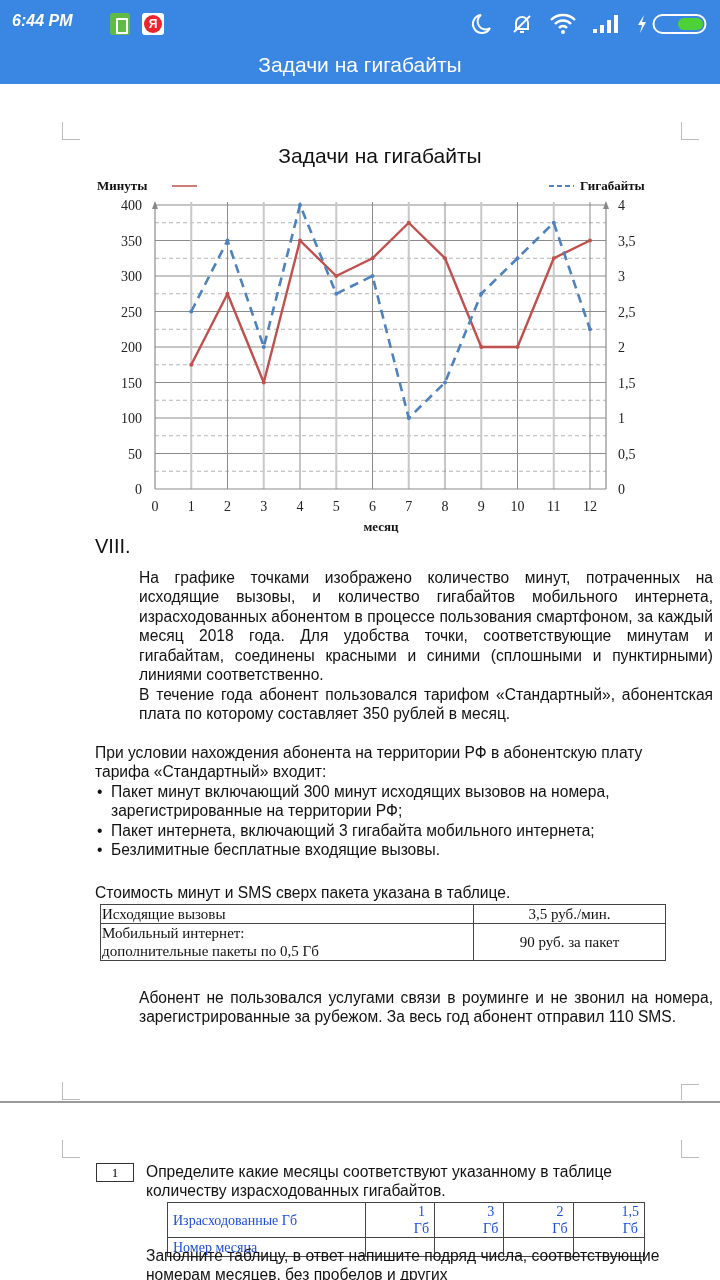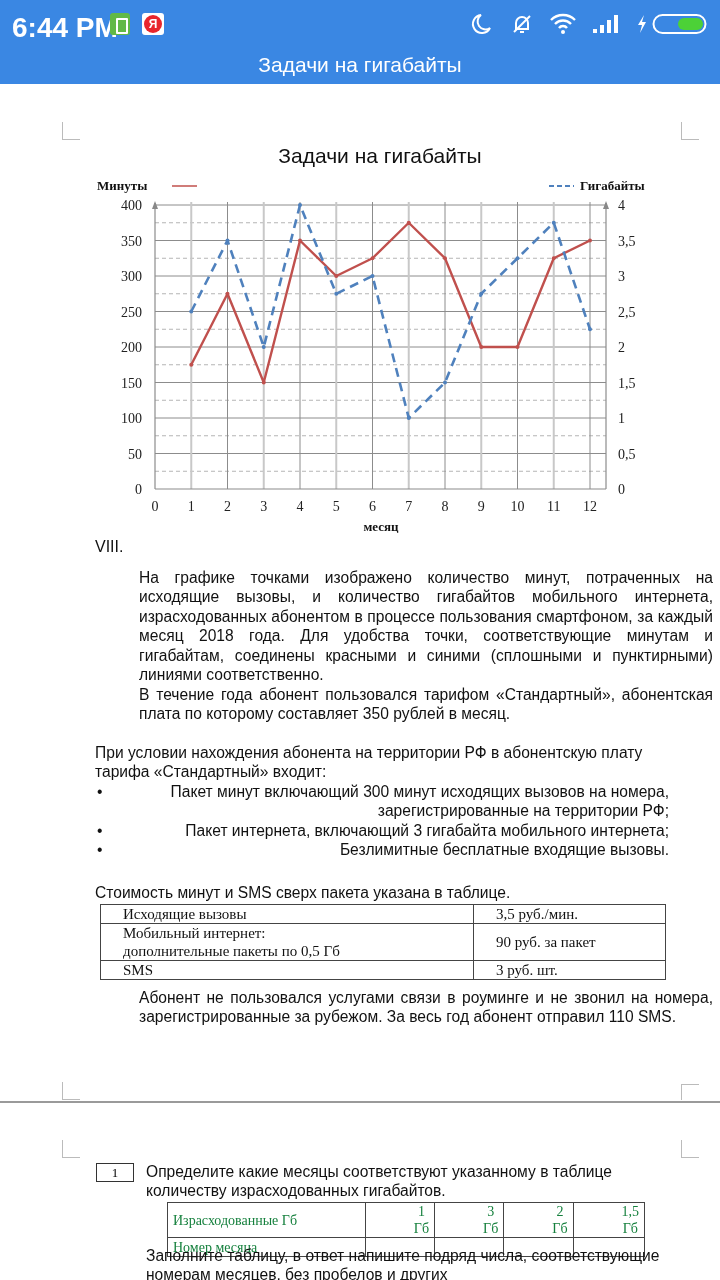--- a/index.html
+++ b/index.html
@@ -1,36 +1,36 @@
 <!DOCTYPE html>
 <html><head>
 <meta charset="utf-8">
 <style>
   * { box-sizing: border-box; margin: 0; padding: 0; }
   html, body { width: 720px; height: 1280px; overflow: hidden; background: #ffffff; font-family: "Liberation Sans", "DejaVu Sans", sans-serif; }
   .appbar { position: absolute; left: 0; top: 0; width: 720px; height: 84px; background: #3a87e3; color: #fff; }
   .status { position: absolute; left: 0; top: 0; width: 720px; height: 48px; }
-  .time { position: absolute; left: 12px; top: 12px; font-size: 28px; font-weight: bold; color: #fff; }
+  .time { position: absolute; left: 12px; top: 12px; font-size: 16px; font-weight: bold; color: #fff; font-style: italic; }
   .st-icon { position: absolute; top: 13px; }
   .appicon-batt { left: 110px; width: 20px; height: 22px; background: #61b946; border-radius: 3px; }
   .appicon-batt::after { content: ""; position: absolute; left: 6px; top: 5px; width: 8px; height: 12px; border: 2px solid #fff; border-radius: 1px; }
   .appicon-y { left: 142px; width: 22px; height: 22px; background: #fff; border-radius: 3px; }
   .appicon-y::after { content: "Я"; position: absolute; left: 2px; top: 2px; width: 18px; height: 18px; border-radius: 50%; background: #e8262d; color: #fff; font-size: 12px; line-height: 18px; text-align: center; font-weight: bold; }
   .title { position: absolute; left: 0; top: 53px; width: 720px; text-align: center; font-size: 21px; color: #fff; }
   .page-edge { position: absolute; background: #bbbbbb; }
   .doc-text { position: absolute; left: 95px; width: 574px; font-size: 15.6px; line-height: 19.4px; color: #111; }
   .justify { text-align: justify; margin-left: 44px; }
   .bullets { list-style: none; }
-  .bullets li { position: relative; padding-left: 16px; text-align: right; }
+  .bullets li { position: relative; padding-left: 16px; }
   .bullets li::before { content: "•"; position: absolute; left: 2px; }
   table.price { position: absolute; left: 100px; top: 904px; width: 566px; border-collapse: collapse; font-family: "Liberation Serif", "DejaVu Serif", serif; font-size: 15px; color: #111; }
-  table.price td { border: 1px solid #444; padding: 0 22px; line-height: 18px; }
-  table.price td.v { text-align: left; width: 192px; }
+  table.price td { border: 1px solid #444; padding: 0 1px; line-height: 18px; }
+  table.price td.v { text-align: center; width: 192px; }
   .qnum { position: absolute; left: 96px; top: 1163px; width: 38px; height: 19px; border: 1px solid #333; font-family: "Liberation Serif", serif; font-size: 13px; text-align: center; line-height: 17px; }
-  table.ans { position: absolute; left: 167px; top: 1202px; width: 478px; border-collapse: collapse; font-family: "Liberation Serif", "DejaVu Serif", serif; font-size: 14px; color: #15803d; }
+  table.ans { position: absolute; left: 167px; top: 1202px; width: 478px; border-collapse: collapse; font-family: "Liberation Serif", "DejaVu Serif", serif; font-size: 14px; color: #1d4ed8; }
   table.ans td { border: 1px solid #444; padding: 0 5px; height: 19px; line-height: 17px; }
   table.ans td.c { text-align: center; width: 68px; padding-left: 48px; }
   svg text { font-family: "Liberation Serif", "DejaVu Serif", serif; }
 </style>
 </head>
 <body>
 
 <div class="appbar">
   <div class="status">
     <span class="time">6:44 PM</span>
@@ -174,21 +174,21 @@
       <circle cx="408.75" cy="418" r="2" fill="#4f81bd"></circle>
       <circle cx="445" cy="382.5" r="2" fill="#4f81bd"></circle>
       <circle cx="481.25" cy="293.75" r="2" fill="#4f81bd"></circle>
       <circle cx="517.5" cy="258.25" r="2" fill="#4f81bd"></circle>
       <circle cx="553.75" cy="222.75" r="2" fill="#4f81bd"></circle>
       <circle cx="590" cy="329.25" r="2" fill="#4f81bd"></circle>
     </g>
   <text x="381" y="531" text-anchor="middle" font-size="13" font-weight="bold" fill="#111">месяц</text>
 </svg>
 
-<div class="doc-text" style="top:537px;font-size:16px">VIII.</div>
+<div class="doc-text" style="top:537px;font-size:20px">VIII.</div>
 <div class="doc-text justify" style="top:568px">На графике точками изображено количество минут, потраченных на исходящие вызовы, и количество гигабайтов мобильного интернета, израсходованных абонентом в процессе пользования смартфоном, за каждый месяц 2018 года. Для удобства точки, соответствующие минутам и гигабайтам, соединены красными и синими (сплошными и пунктирными) линиями соответственно.</div>
 <div class="doc-text justify" style="top:685px">В течение года абонент пользовался тарифом «Стандартный», абонентская плата по которому составляет 350 рублей в месяц.</div>
 <div class="doc-text" style="top:743px">При условии нахождения абонента на территории РФ в абонентскую плату тарифа «Стандартный» входит:</div>
 <ul class="doc-text bullets" style="top:782px">
   <li>Пакет минут включающий 300 минут исходящих вызовов на номера, зарегистрированные на территории РФ;</li>
   <li>Пакет интернета, включающий 3 гигабайта мобильного интернета;</li>
   <li>Безлимитные бесплатные входящие вызовы.</li>
 </ul>
 <div class="doc-text" style="top:883px">Стоимость минут и SMS сверх пакета указана в таблице.</div>
 
@@ -197,24 +197,20 @@
       <tr>
     <td>Исходящие вызовы</td>
     <td class="v">3,5 руб./мин.</td>
   </tr>
   <tr>
     <td>
           <div>Мобильный интернет:</div>
           <div>дополнительные пакеты по 0,5 Гб</div>
         </td>
     <td class="v">90 руб. за пакет</td>
-  </tr>
-  <tr>
-    <td>SMS</td>
-    <td class="v">3 руб. шт.</td>
   </tr>
 </tbody>
   </table>
 
 <div class="doc-text justify" style="top:988px">Абонент не пользовался услугами связи в роуминге и не звонил на номера, зарегистрированные за рубежом. За весь год абонент отправил 110 SMS.</div>
 
 <div class="page-edge" style="left:62px;top:1082px;width:1px;height:18px"></div>
 
 <div class="page-edge" style="left:62px;top:1099px;width:18px;height:1px"></div>
 <div class="page-edge" style="left:681px;top:1084px;width:18px;height:1px"></div>

